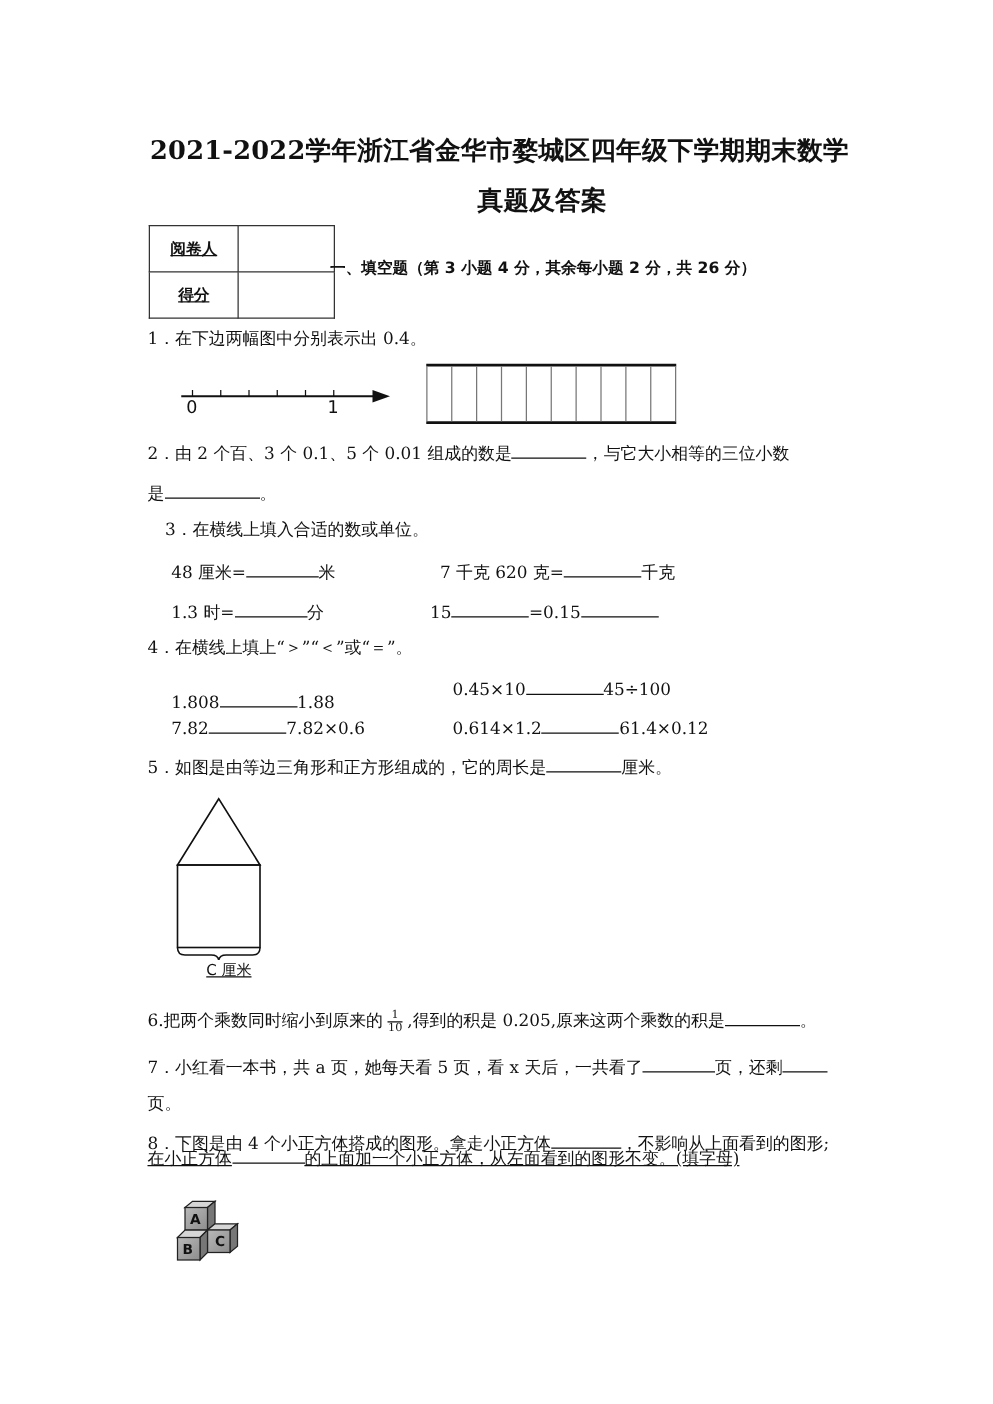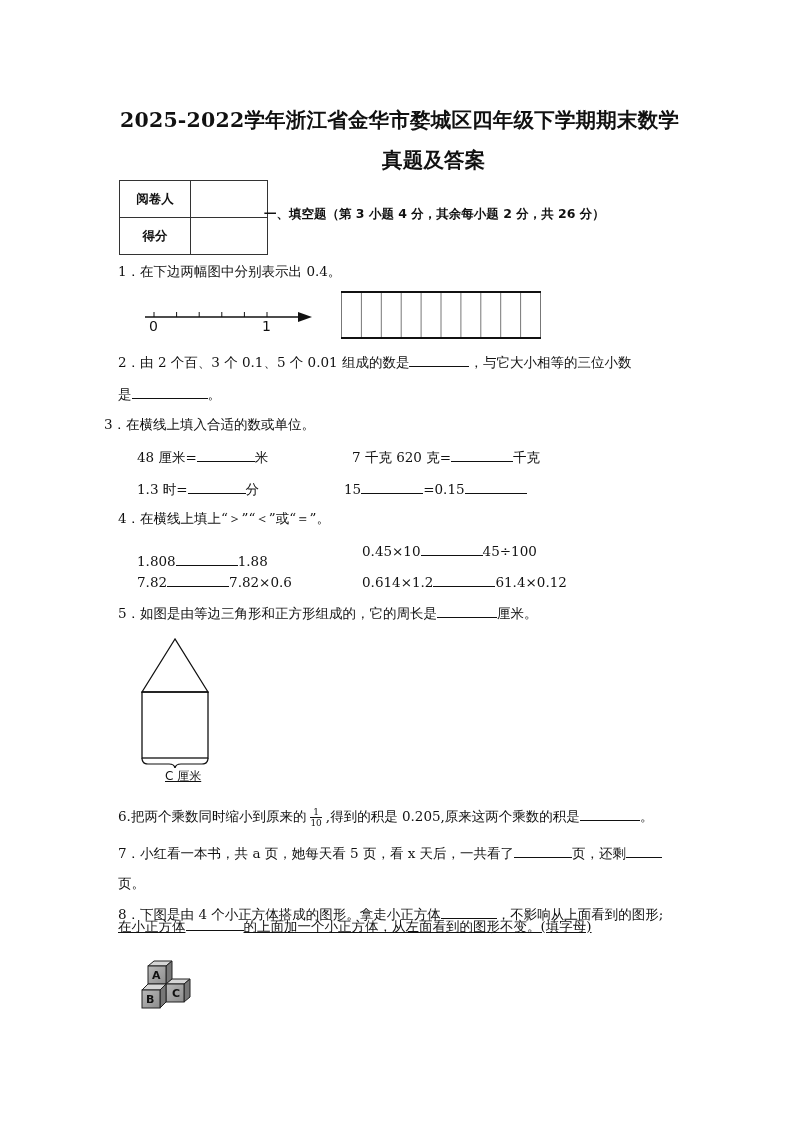--- a/index.html
+++ b/index.html
@@ -2,31 +2,31 @@
 <html><head>
 <meta charset="utf-8">
 <style>
   html, body { margin:0; padding:0; background:#ffffff; }
   body { width:794px; height:1123px; position:relative; overflow:hidden;
          font-family:"DejaVu Serif", "Liberation Serif", serif; color:#111; }
   .abs { position:absolute; white-space:nowrap; }
   .title { font-family:"DejaVu Serif", serif; font-weight:bold; font-size:20.5px; letter-spacing:0.2px; }
   .q { font-size:13.5px; line-height:18px; }
   .blank { display:inline-block; border-bottom:1px solid #111; height:14px; vertical-align:baseline; }
-  table.score { position:absolute; left:119px; top:180px; border-collapse:collapse; }
+  table.score { position:absolute; left:119px; top:180px; border-collapse:collapse;text-decoration:underline; }
   table.score td { border:1px solid #333; height:34px; font-size:12.5px; font-weight:bold; text-align:center; font-family:"DejaVu Sans", sans-serif; }
   .frac { display:inline-block; text-align:center; vertical-align:middle; font-size:9px; line-height:10px; margin:0 4px; }
   .frac .num { display:block; border-bottom:1px solid #111; padding:0 1px; }
   .frac .den { display:block; }
   .cube-lbl { font-family:"DejaVu Sans", sans-serif; font-weight:bold; font-size:11px; }
 </style>
 </head>
 <body>
 
-<div class="abs title" style="left:120px; top:106px;">2025-2022学年浙江省金华市婺城区四年级下学期期末数学</div>
+<div class="abs title" style="left:120px; top:106px;">2021-2022学年浙江省金华市婺城区四年级下学期期末数学</div>
 <div class="abs title" style="left:346px; top:146px;margin-left:36px;">真题及答案</div>
 
 <table class="score">
   <tbody>
       <tr>
     <td style="width:68px;">阅卷人</td>
     <td style="width:74px;"></td>
   </tr>
   <tr>
     <td>得分</td>
@@ -69,21 +69,21 @@
   </g>
 </svg>
 
 <div class="abs q" style="left:118px; top:352px;">
   <span>2．由 2 个百、3 个 0.1、5 个 0.01 组成的数是</span><span class="blank" style="width:60px;"></span><span>，与它大小相等的三位小数</span>
 </div>
 <div class="abs q" style="left:118px; top:384px;">
   <span>是</span><span class="blank" style="width:76px;"></span><span>。</span>
 </div>
 
-<div class="abs q" style="left:104px; top:415px;">3．在横线上填入合适的数或单位。</div>
+<div class="abs q" style="left:132px; top:415px;">3．在横线上填入合适的数或单位。</div>
 <div class="abs q" style="left:137px; top:447px;">
   <span>48 厘米=</span><span class="blank" style="width:58px;"></span><span>米</span>
 </div>
 <div class="abs q" style="left:352px; top:447px;">
   <span>7 千克 620 克=</span><span class="blank" style="width:62px;"></span><span>千克</span>
 </div>
 <div class="abs q" style="left:137px; top:479px;text-align:right;">
   <span>1.3 时=</span><span class="blank" style="width:58px;"></span><span>分</span>
 </div>
 <div class="abs q" style="left:344px; top:479px;">

